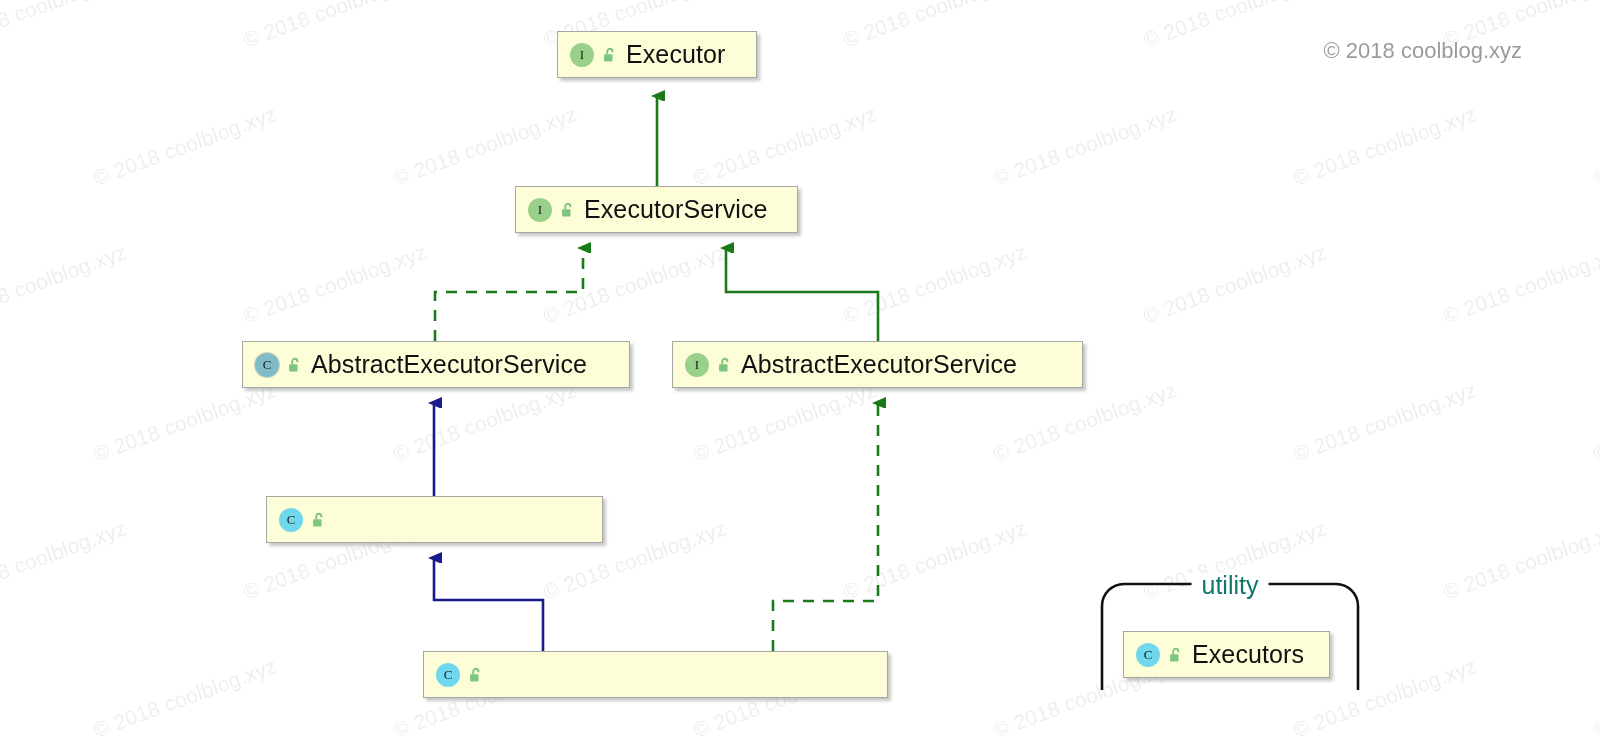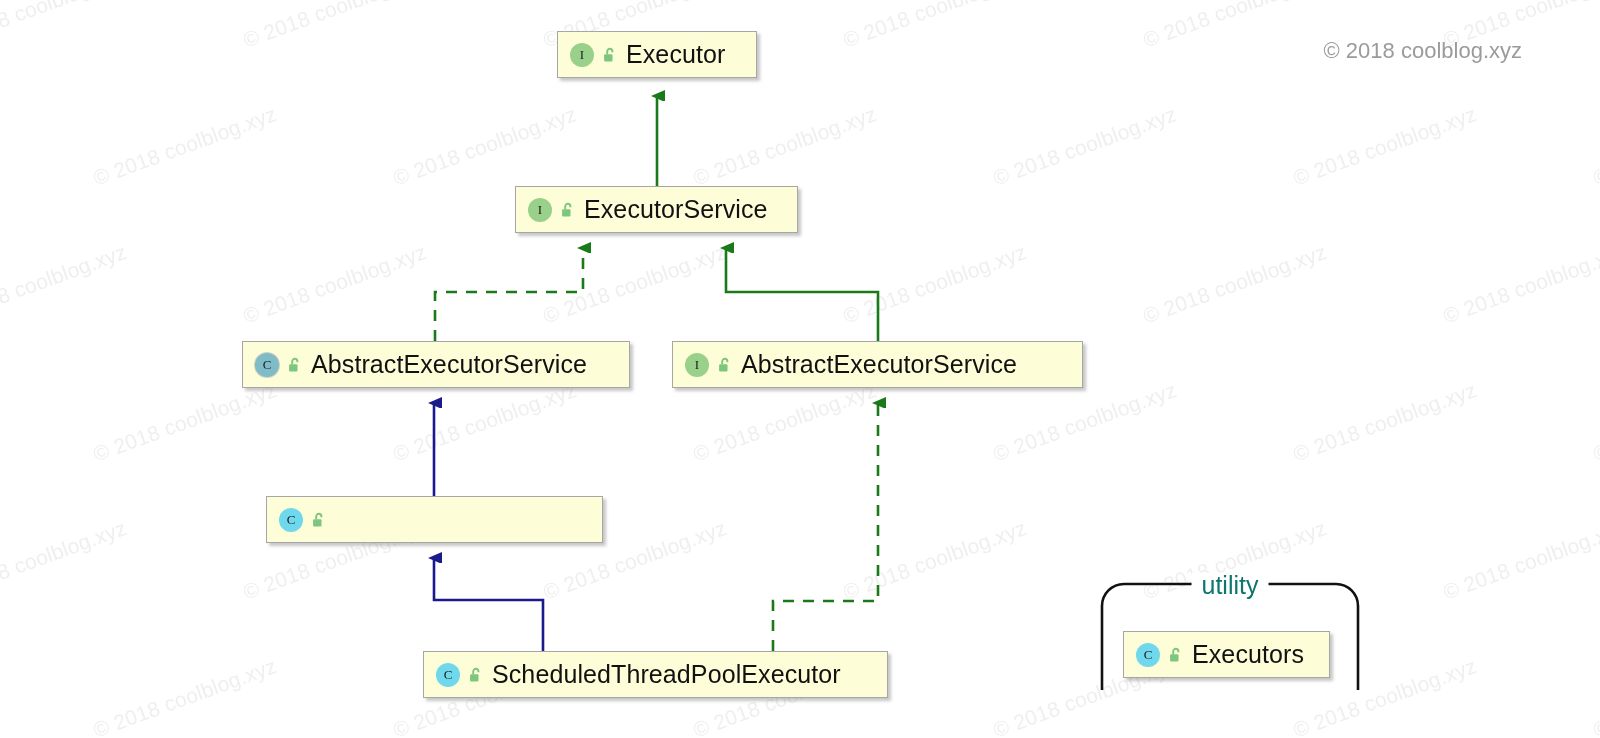--- a/index.html
+++ b/index.html
@@ -291,21 +291,20 @@
       </div>
       <div class="node" style="left: 423px; top: 651px; width: 465px; height: 47px;">
         <div class="node-inner">
           <div class="badge badge-class">
             <span>C</span>
           </div>
           <svg class="lock" viewBox="0 0 14 16">
             <path d="M4.2 7.2 V4.4 A2.6 2.6 0 0 1 9.4 4.4 V5.3" fill="none" stroke="#7dc67d" stroke-width="1.9"></path>
             <rect x="1.1" y="7.2" width="8.4" height="7.4" rx="1.1" fill="#7dc67d"></rect>
           </svg>
-          <span class="node-label">ScheduledThreadPoolExecutor</span>
         </div>
       </div>
       <div class="node" style="left: 1123px; top: 631px; width: 207px; height: 47px;">
         <div class="node-inner">
           <div class="badge badge-class">
             <span>C</span>
           </div>
           <svg class="lock" viewBox="0 0 14 16">
             <path d="M4.2 7.2 V4.4 A2.6 2.6 0 0 1 9.4 4.4 V5.3" fill="none" stroke="#7dc67d" stroke-width="1.9"></path>
             <rect x="1.1" y="7.2" width="8.4" height="7.4" rx="1.1" fill="#7dc67d"></rect>

